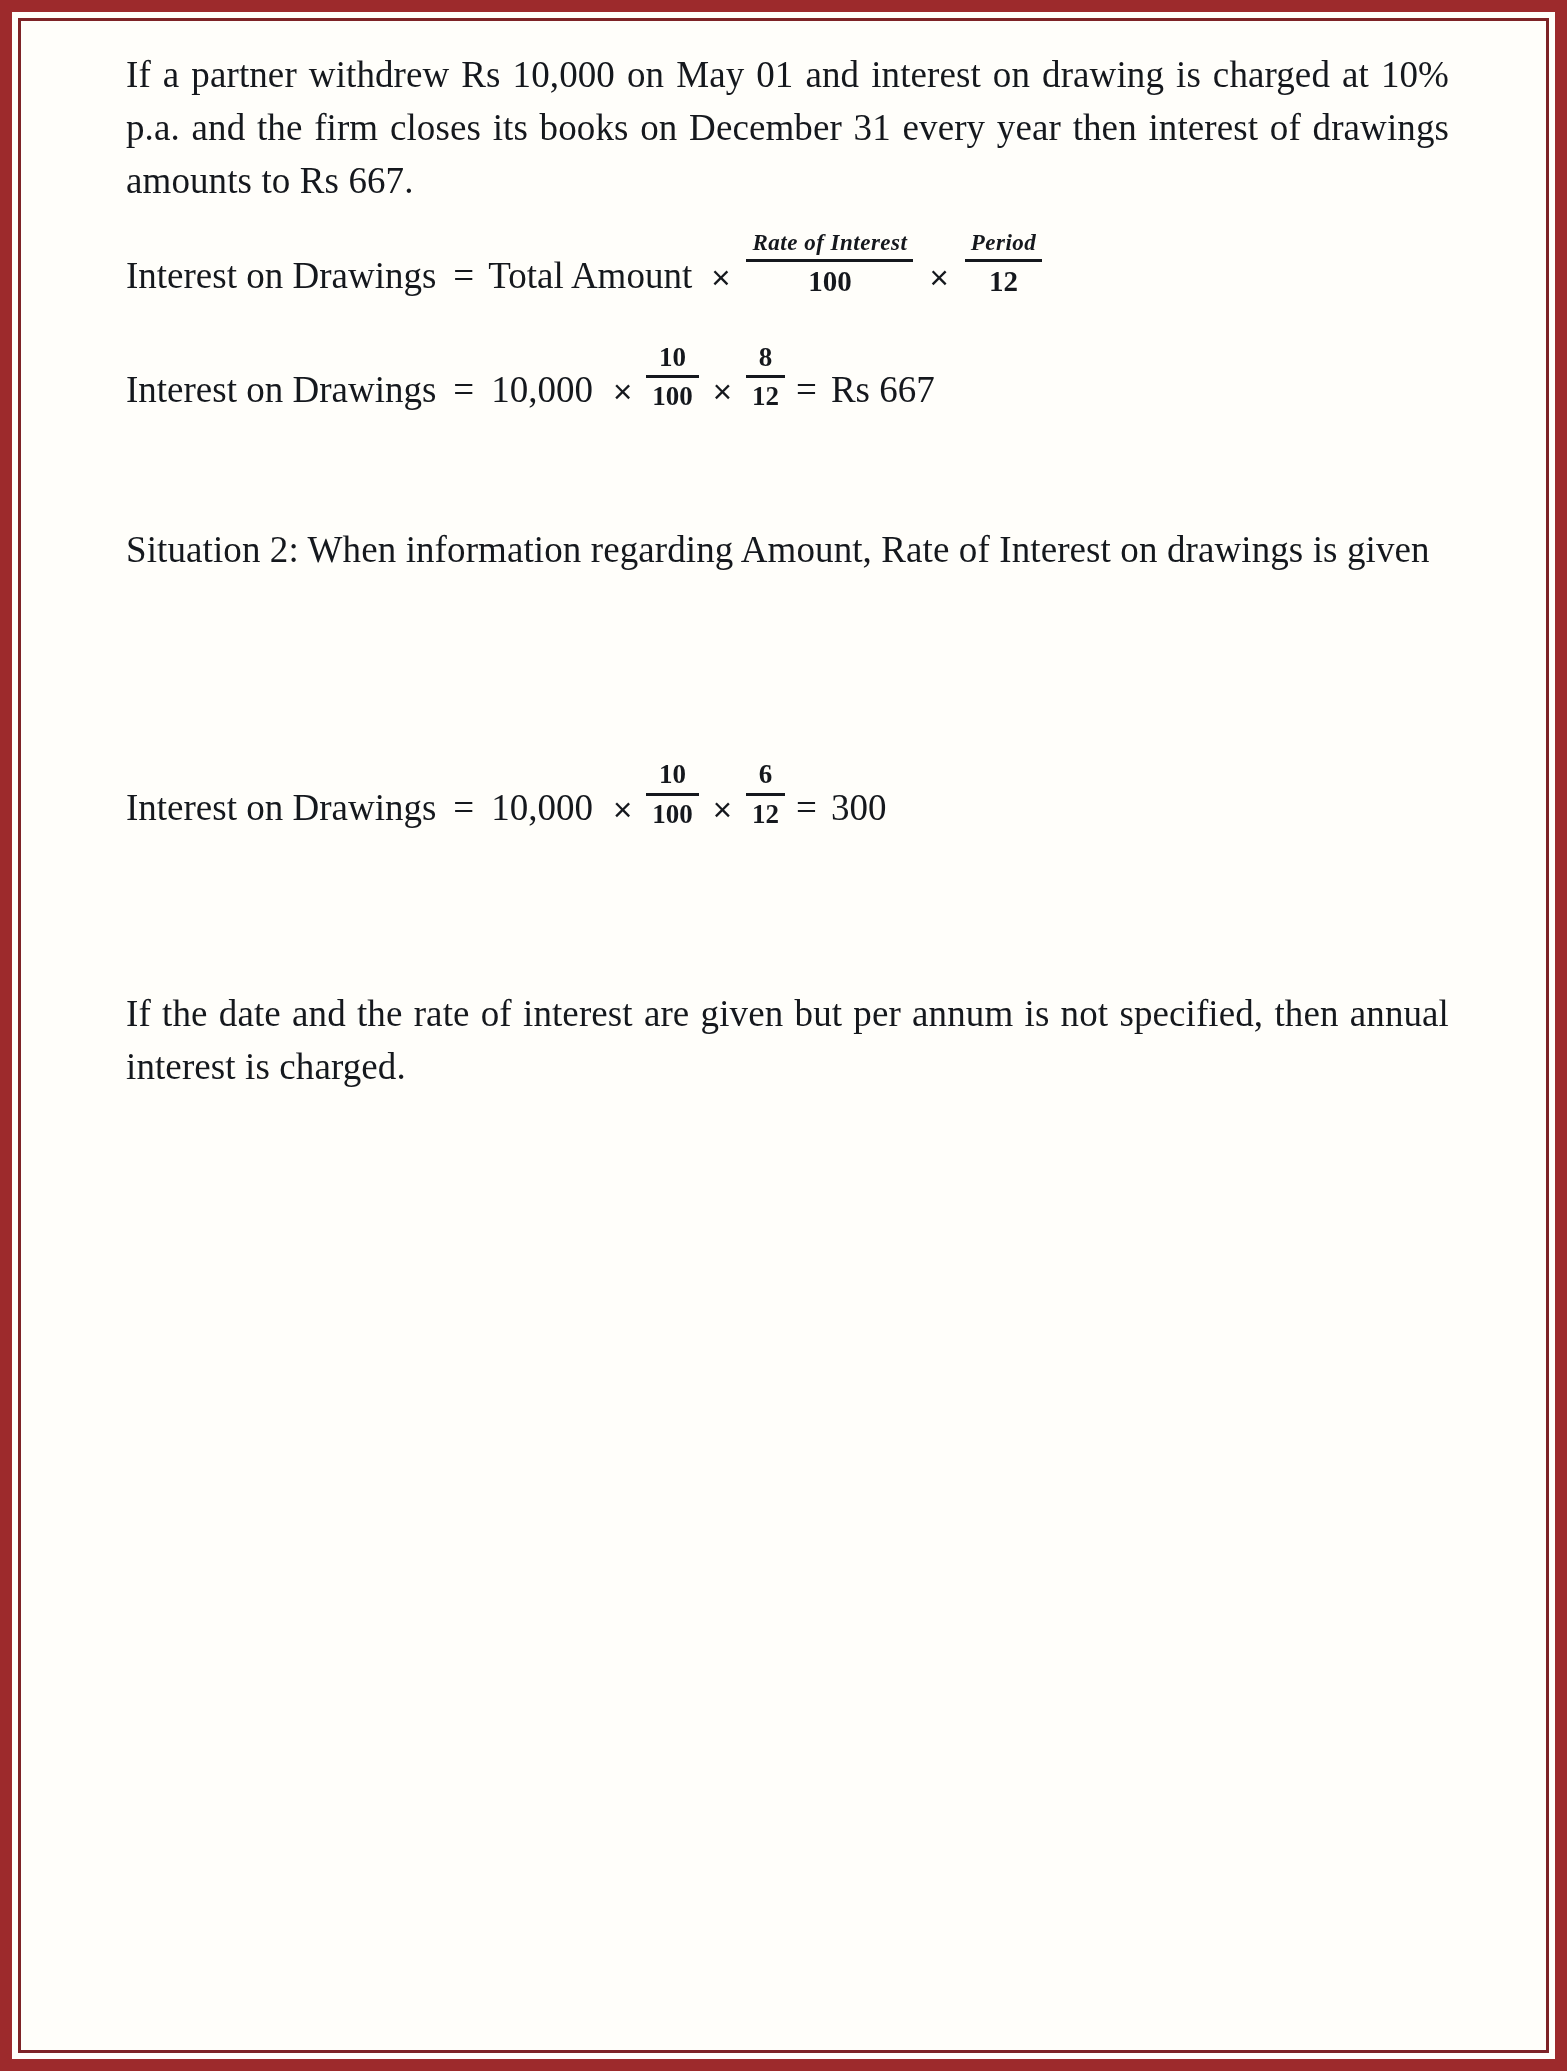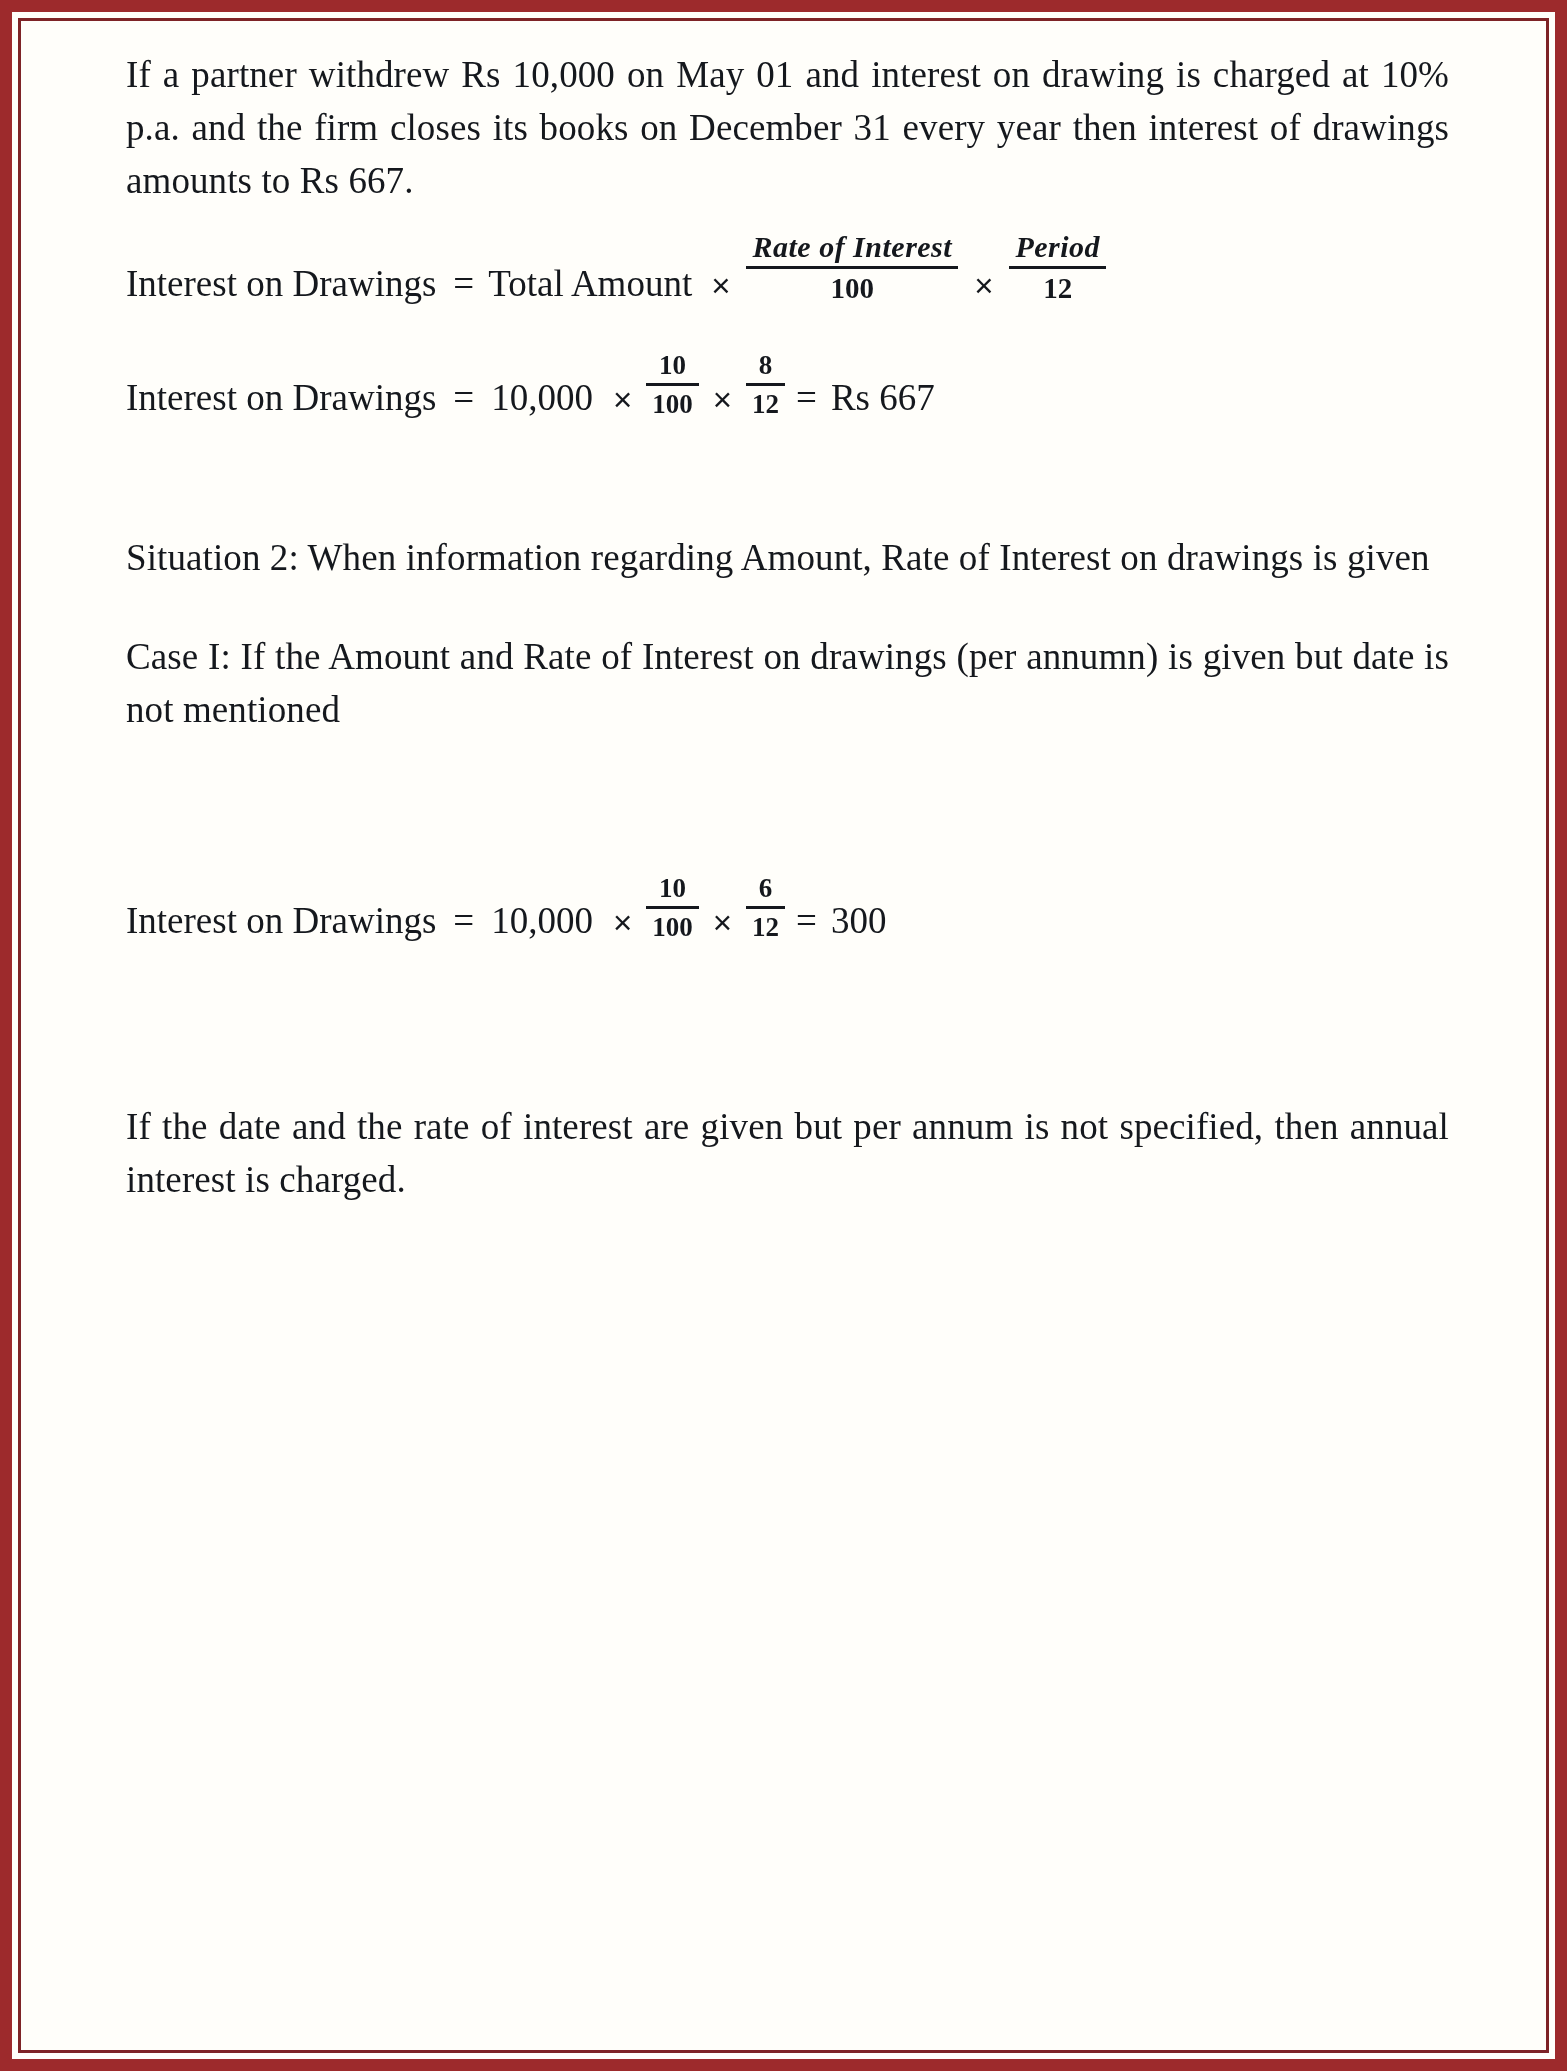--- a/index.html
+++ b/index.html
@@ -102,21 +102,21 @@
     display: block;
     width: 100%;
     height: 3px;
     background: #15181d;
   }
 
   
   .frac.sym .num {
     font-style: italic;
     font-weight: bold;
-    font-size: 30px;
+    font-size: 23px;
     letter-spacing: 0.5px;
   }
   .frac.sym .den {
     font-weight: bold;
     font-size: 29px;
   }
   
   .frac.num-frac .num,
   .frac.num-frac .den {
     font-weight: bold;
@@ -177,21 +177,20 @@
     <span class="f-tok tight">=</span>
     <span class="f-tok tight">Rs 667</span>
   </div>
 
   <div class="gap-xl"></div>
 
   <p class="para last-line-left">Situation 2: When information regarding Amount, Rate of Interest on drawings is given</p>
 
   <div class="gap-md"></div>
 
-  <p class="para last-line-left">Case I: If the Amount and Rate of Interest on drawings (per annumn) is given but date is not mentioned</p>
 
   <div class="gap-md"></div>
 
 
   <div class="gap-md"></div>
 
 
   <div class="gap-md"></div>
 
   <div class="formula">

